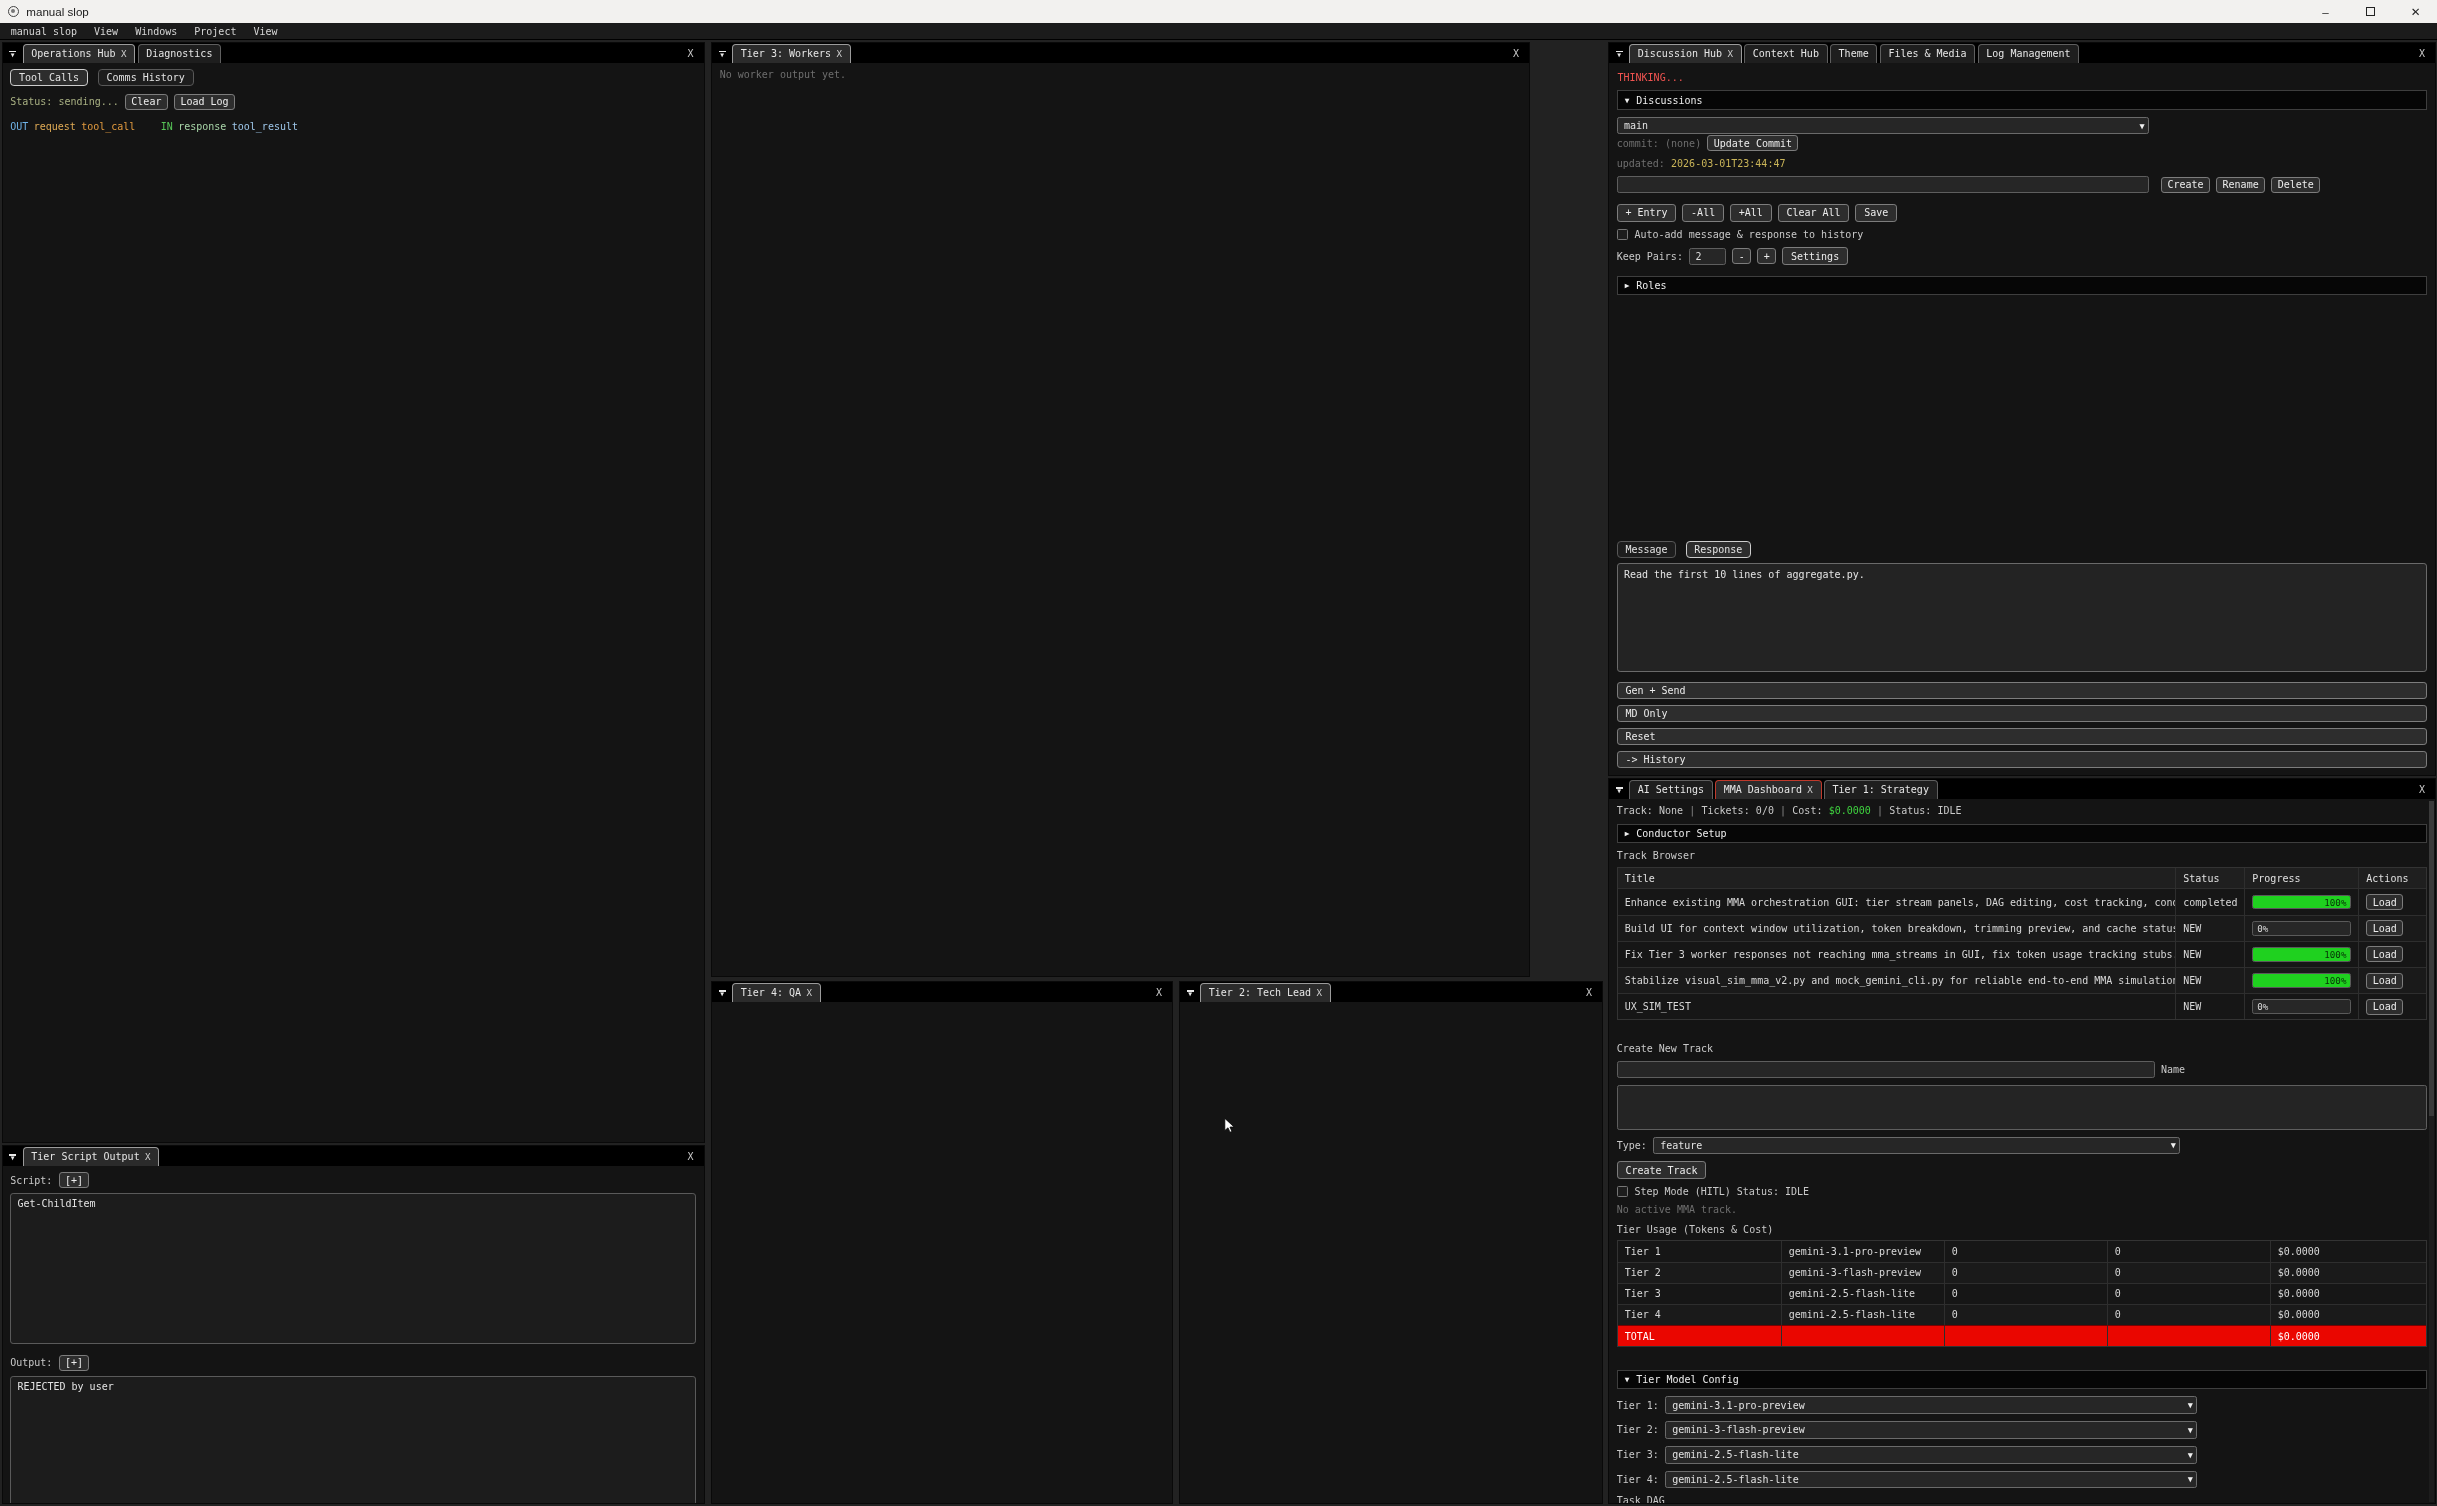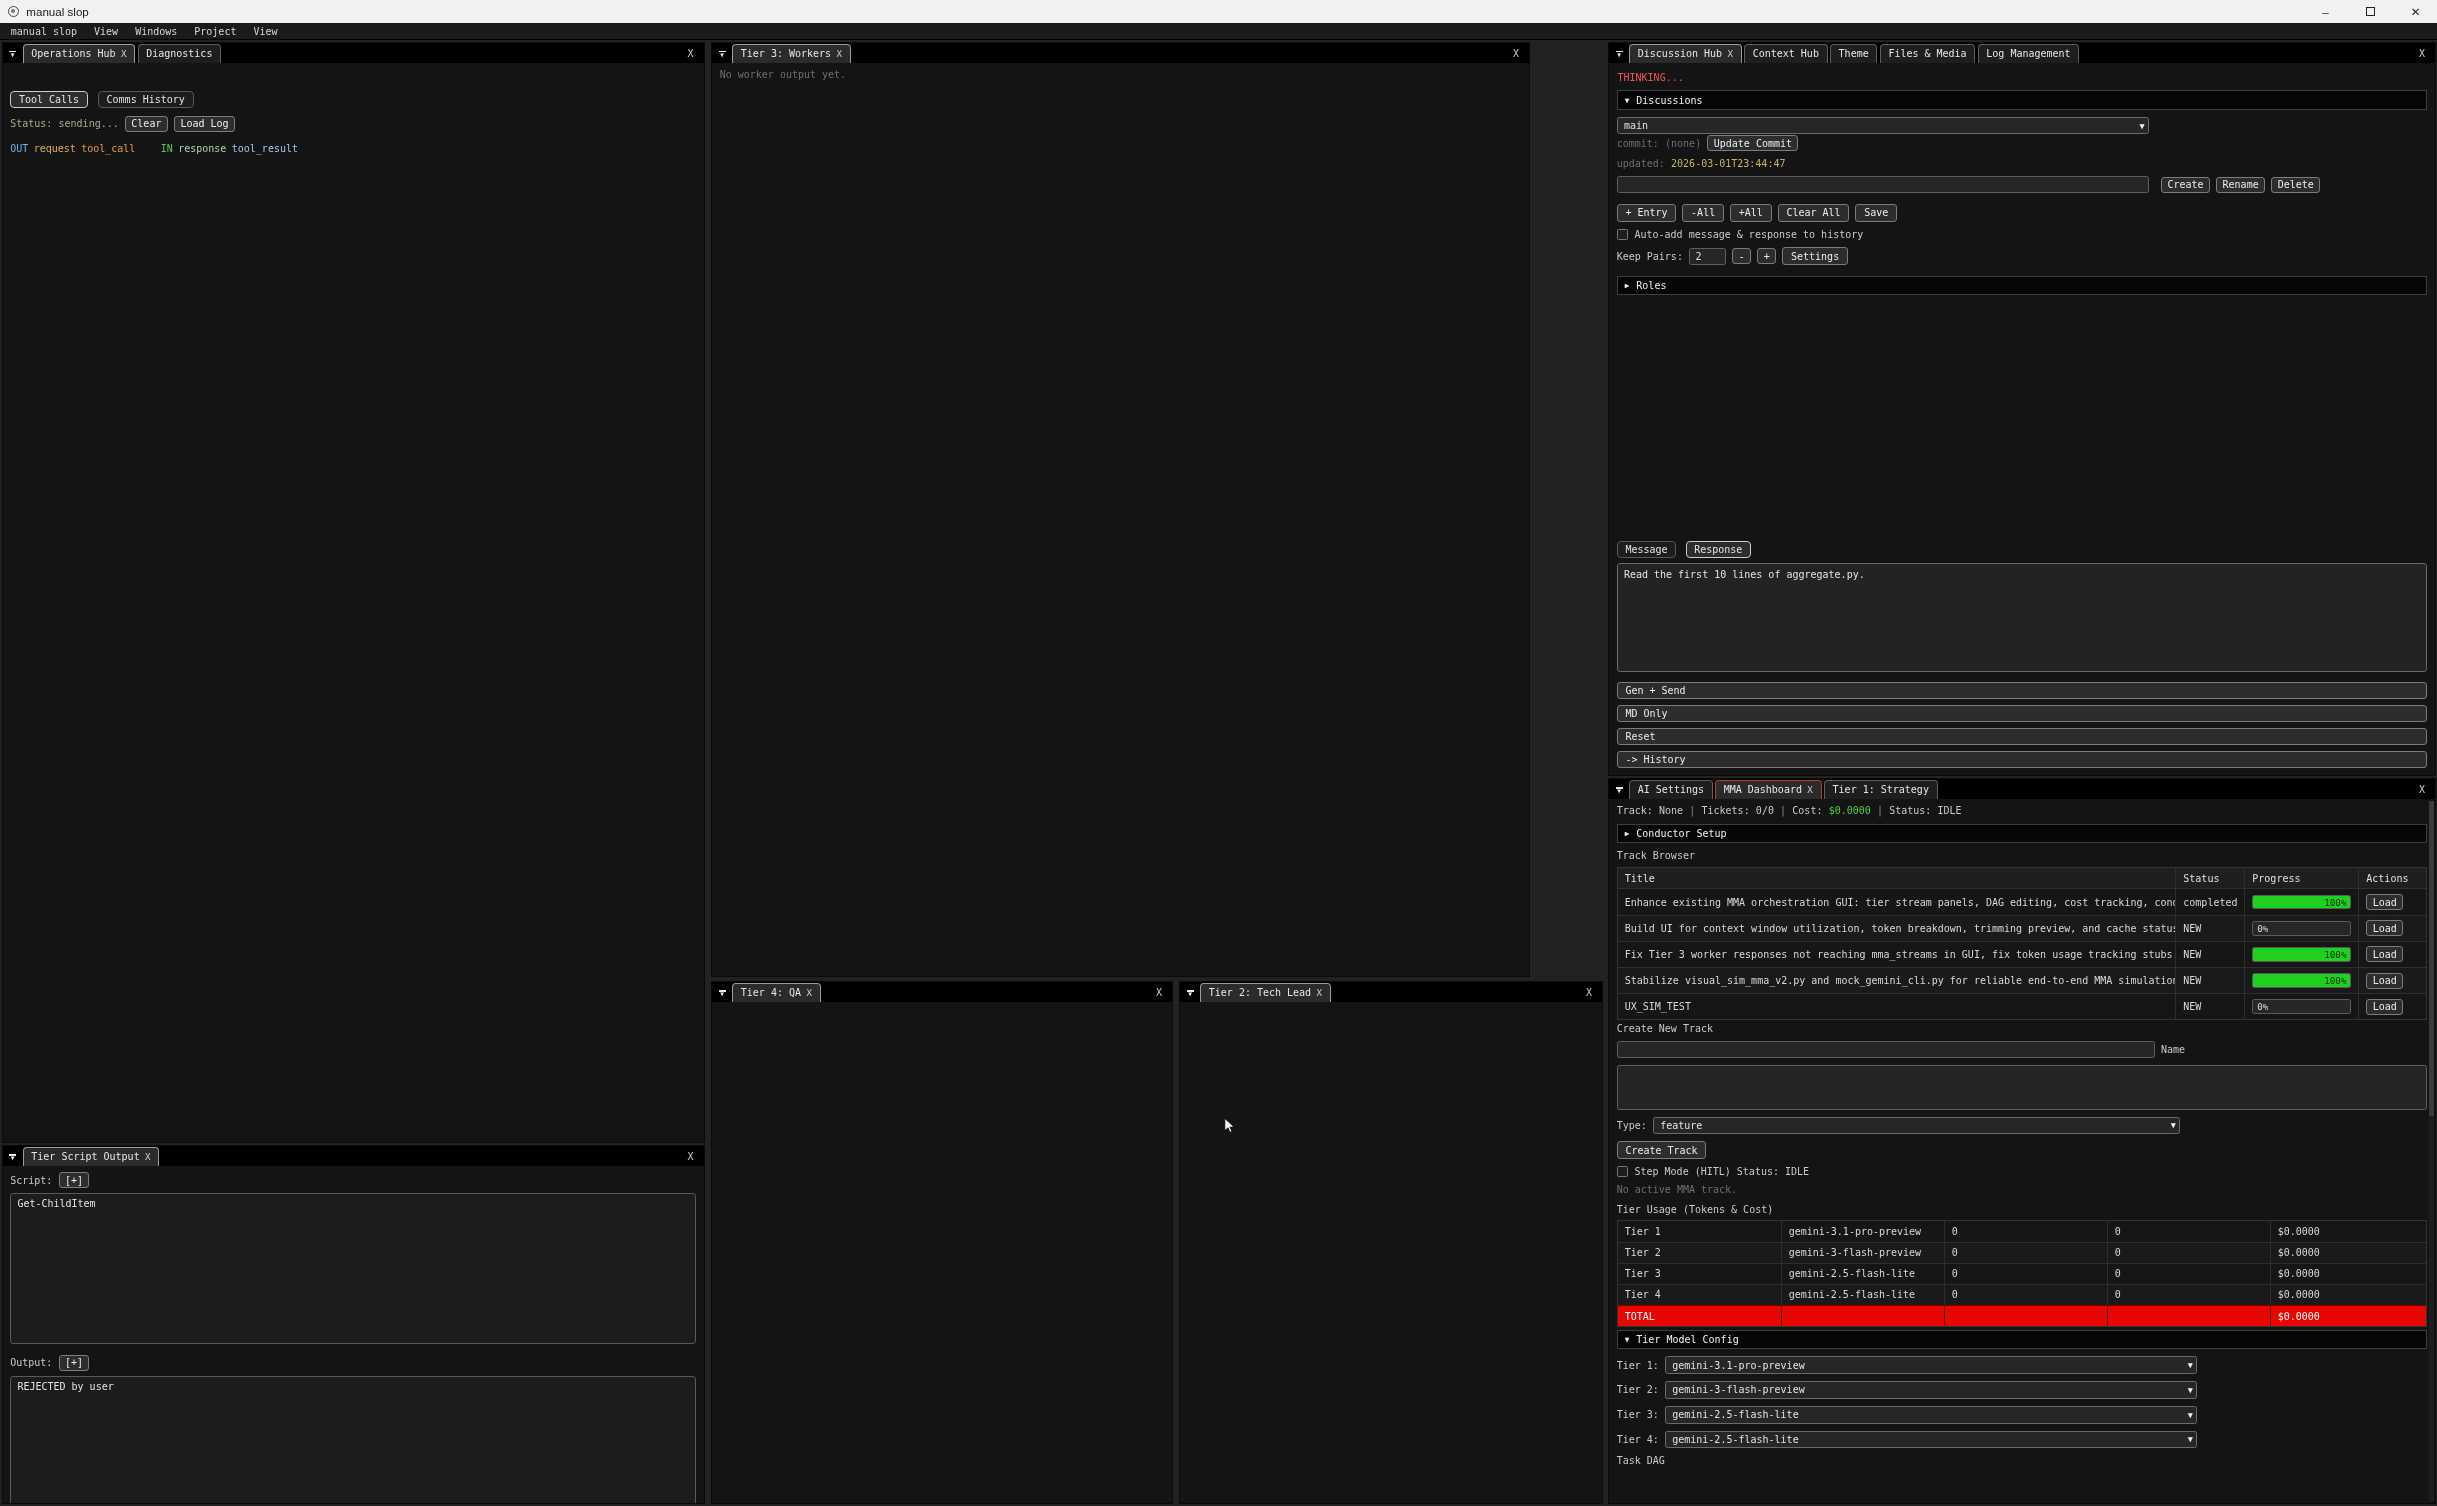--- a/index.html
+++ b/index.html
@@ -69,21 +69,21 @@
   .lg-out { color:#6fb3e8; } .lg-req { color:#e0ab55; } .lg-call { color:#e0993e; }
   .lg-in { color:#57c457; margin-left:20px; } .lg-resp { color:#a9d6a9; } .lg-res { color:#9ec7ea; }
   .status-val { color:#a9b183; }
 
   
   .thinking { color:#ef5350; margin:3.1px 0 7.7px 0.8px; }
   .msgblock { position:absolute; left:7.7px; right:7.7px; bottom:6.2px; }
   .btnrow { display:flex; gap:5.4px;flex-direction:column; }
 
   
-  .tbl { border:0.8px solid #333; margin-bottom:3px; }
+  .tbl { border:0.8px solid #333; margin-bottom:23px; }
   .trow { display:flex; align-items:stretch; background:#161616; border-top:0.8px solid #2e2e2e; }
   .trow:first-child { border-top:none; }
   .trow.head { background:#1f1f1f; color:#e0e0e0; }
   .trow.alt { background:#1a1a1a; }
   .tc { padding:4.6px 7px; border-left:0.8px solid #2e2e2e; white-space:nowrap; overflow:hidden; display:flex; align-items:center; }
   .tc:first-child { border-left:none; }
   .c-title { flex:1; min-width:0; }
   .c-status { width:69px; flex:none; }
   .c-prog { width:114px; flex:none; }
   .c-act { width:68px; flex:none; }
@@ -123,21 +123,21 @@
 <div class="menubar">
   <span>manual slop</span>
   <span>View</span>
   <span>Windows</span>
   <span>Project</span>
   <span>View</span>
 </div>
 
 <div class="main">
 
-  <div class="panel" style="left:1.5px; top:1.5px; width:703px; height:1101px;gap:22px;">
+  <div class="panel" style="left:1.5px; top:1.5px; width:703px; height:1101px;">
     <div class="tabbar">
       <span class="panelmenu">
           <span class="bar"></span>
           <span class="tri">▼</span>
         </span>
       <span class="tab active">
         <span>Operations Hub</span>
         <span class="tabx">X</span>
       </span>
       <span class="tab">

